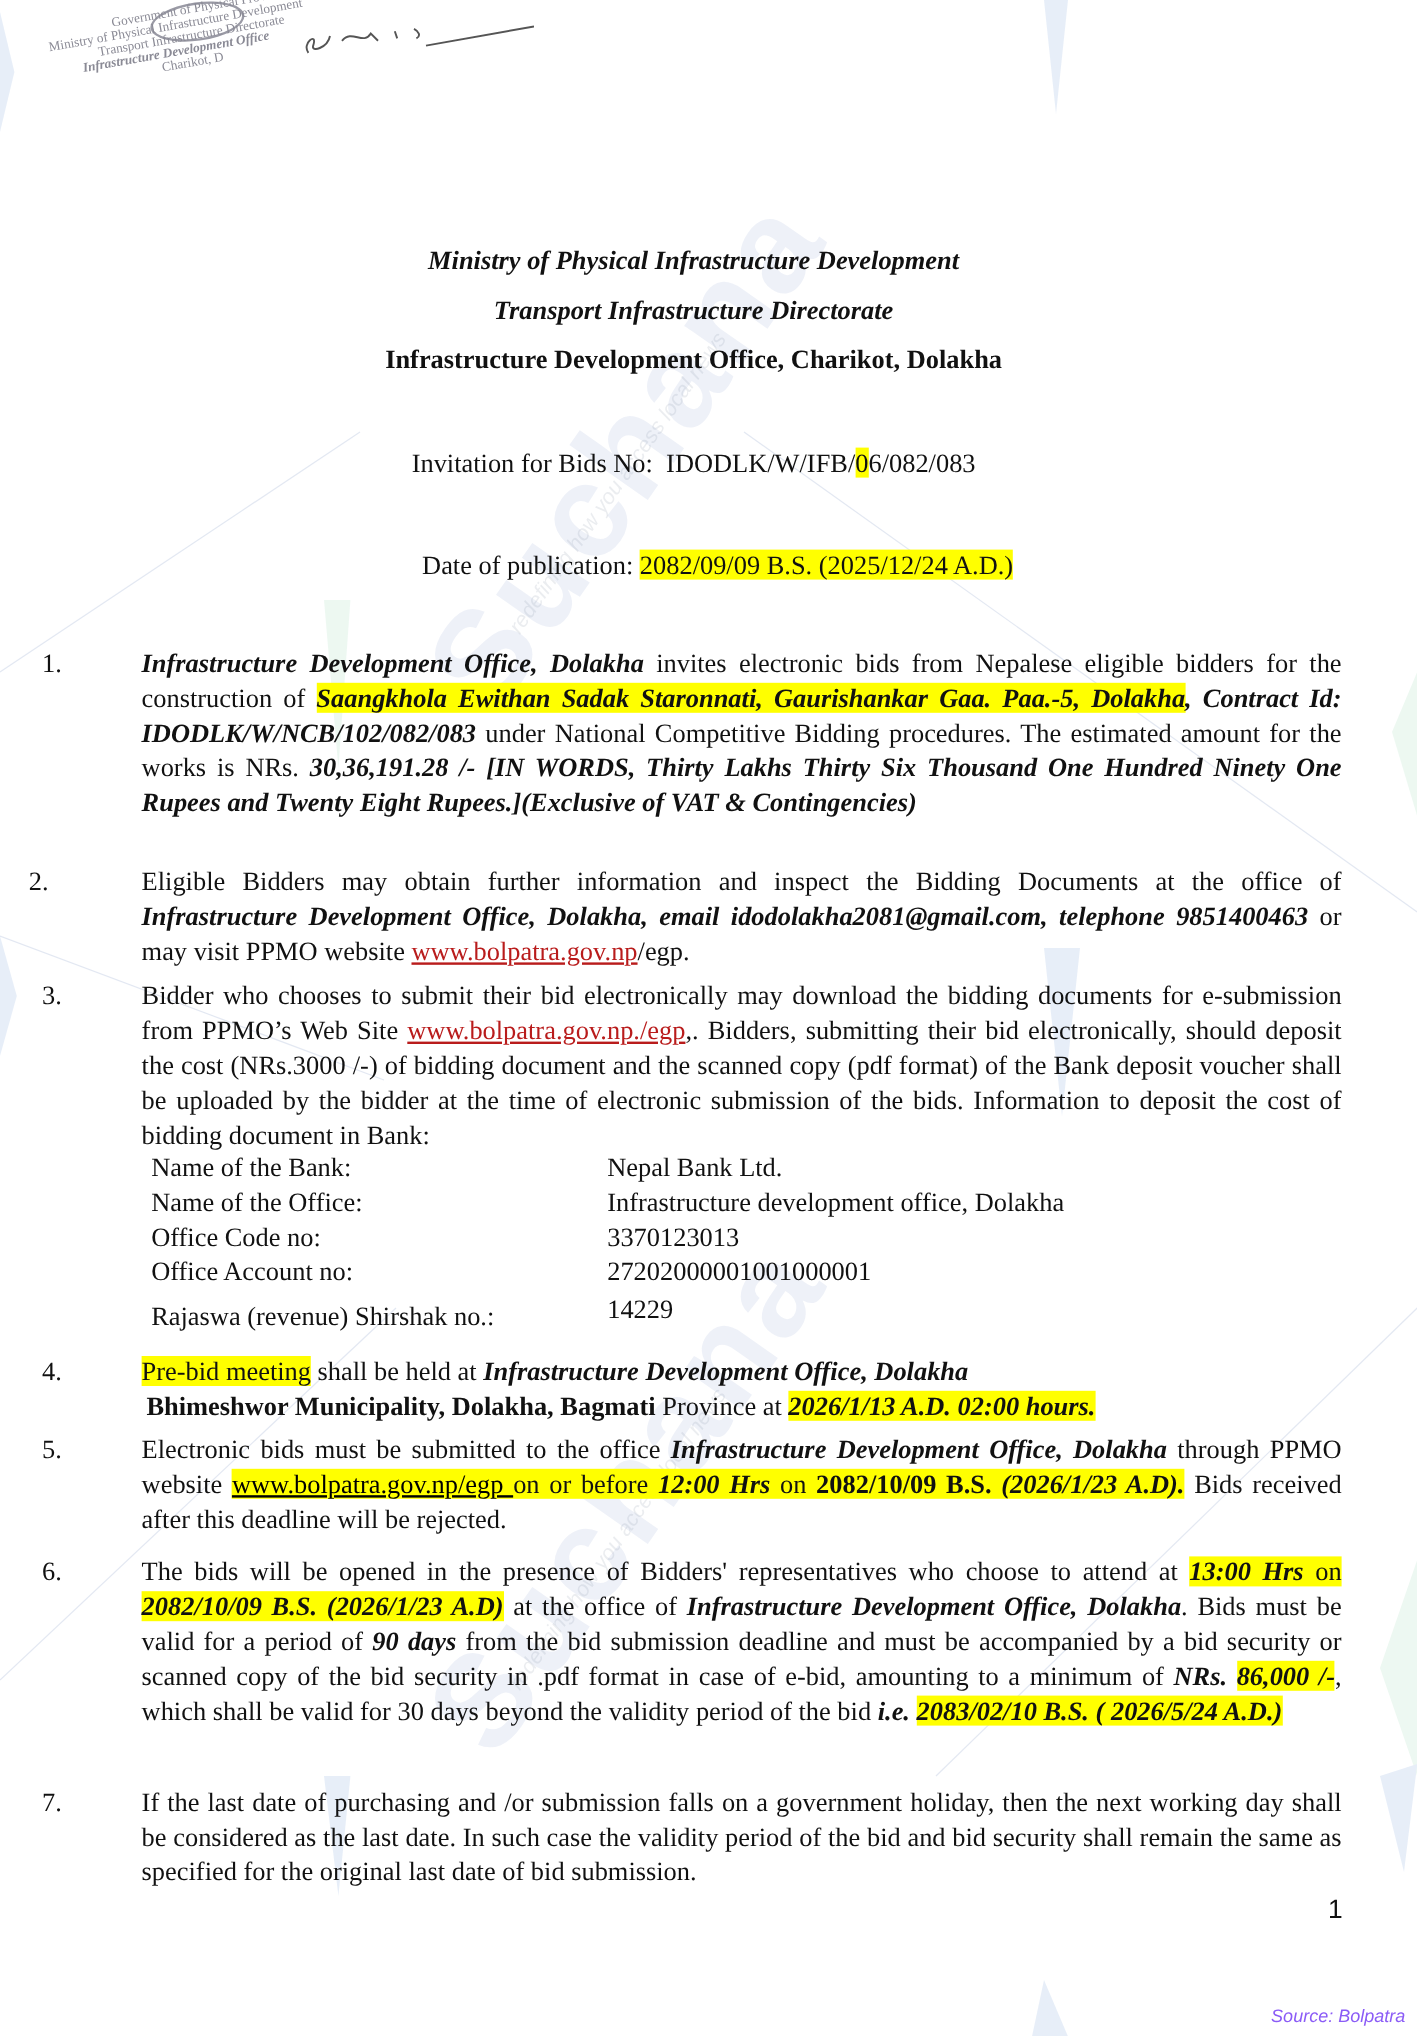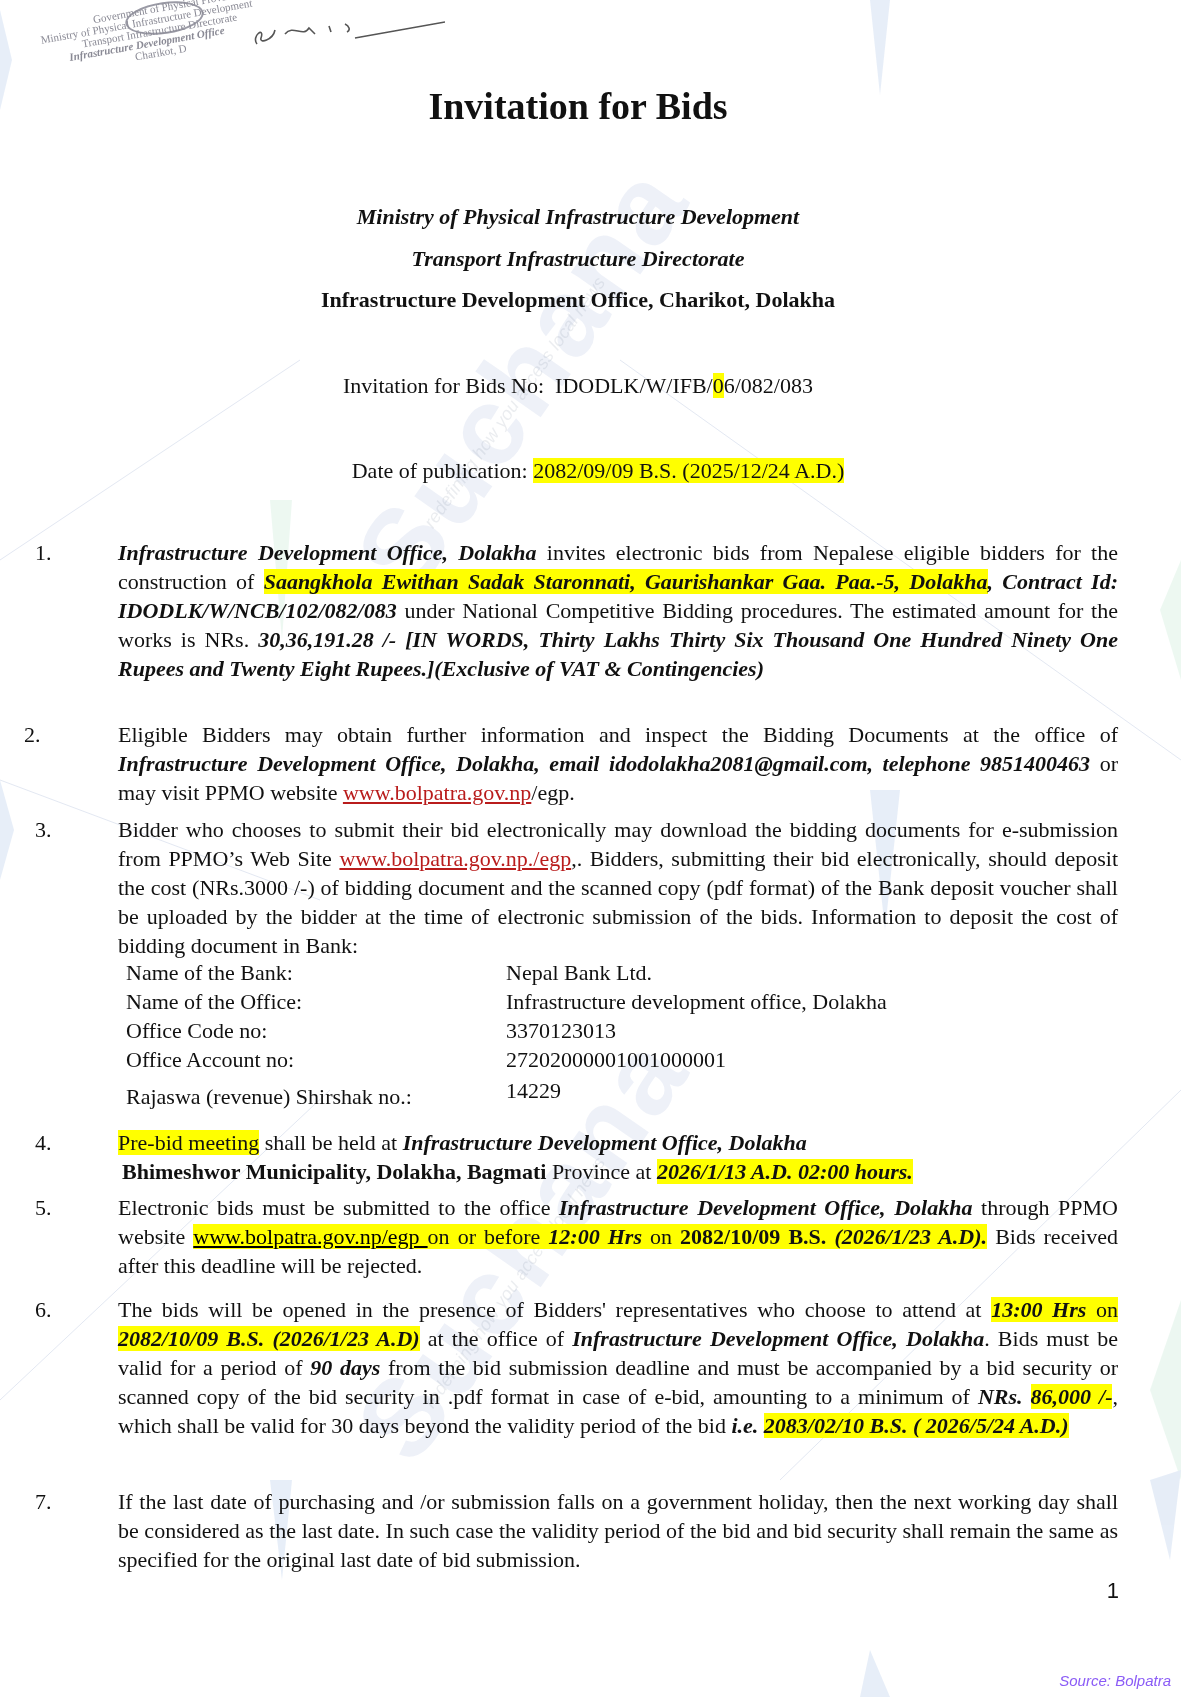--- a/index.html
+++ b/index.html
@@ -89,21 +89,20 @@
       <div>Ministry of Physical Infrastructure Development</div>
       <div style="padding-left:40px;">Transport Infrastructure Directorate</div>
       <div style="padding-left:25px;font-weight:bold;font-style:italic;">Infrastructure Development Office</div>
       <div style="padding-left:90px;">Charikot, D</div>
     </div>
     <svg class="sig" viewBox="0 0 200 30">
       <path d="M12,28 C6,20 20,10 16,22 C14,28 28,24 30,14 M40,18 C48,8 58,22 64,12 L70,18 M84,10 l2,6 M100,8 c4,2 6,6 2,8 M110,22 L200,6" stroke="#555" stroke-width="1.6" fill="none"></path>
     </svg>
   </div>
 
-  <div class="title">Invitation for Bids</div>
   <div class="hdr i" style="top:204px;">Ministry of Physical Infrastructure Development</div>
   <div class="hdr i" style="top:246px;">Transport Infrastructure Directorate</div>
   <div class="hdr b" style="top:287px;">Infrastructure Development Office, Charikot, Dolakha</div>
 
   <div class="meta" style="top:373px;">
     <span>Invitation for Bids No:</span>&nbsp;
     <span>IDODLK/W/IFB/</span><span class="hl">0</span><span>6/082/083</span>
   </div>
   <div class="meta" style="top:458px;padding-left:20px;">
     <span>Date of publication:</span>

